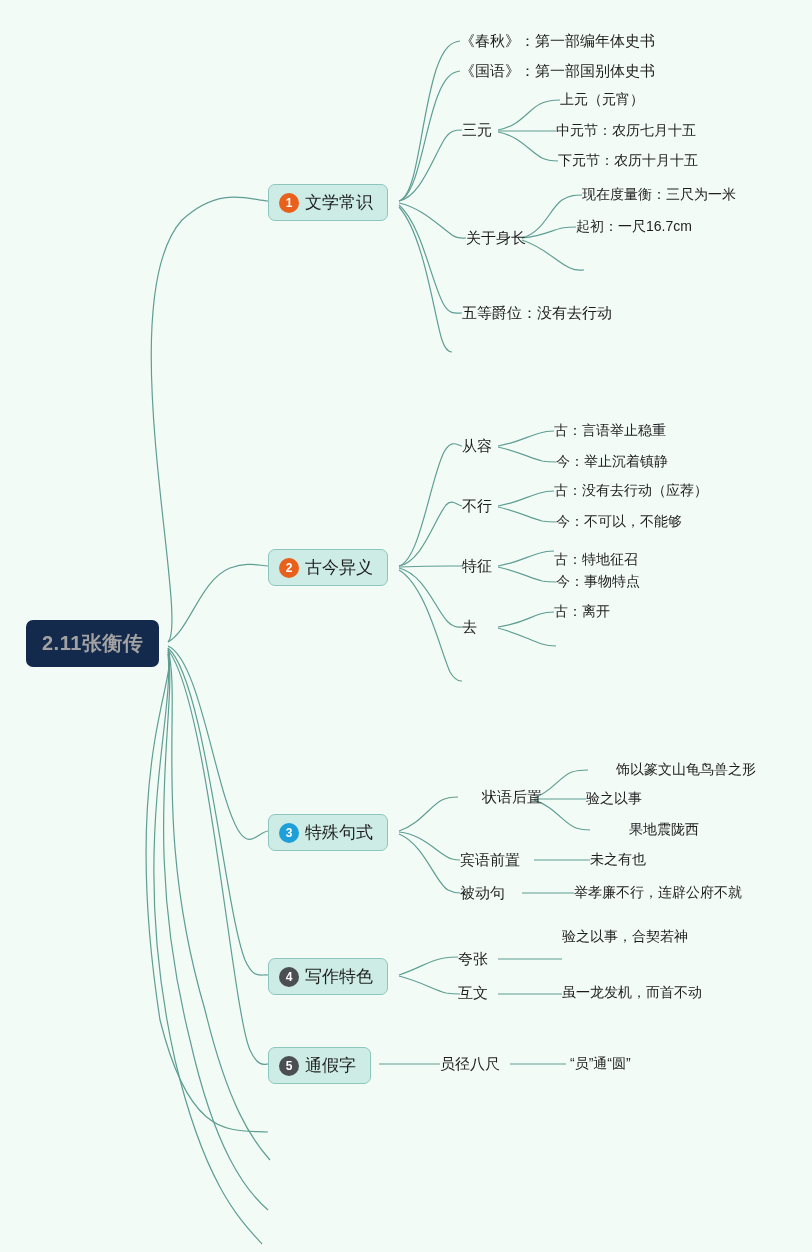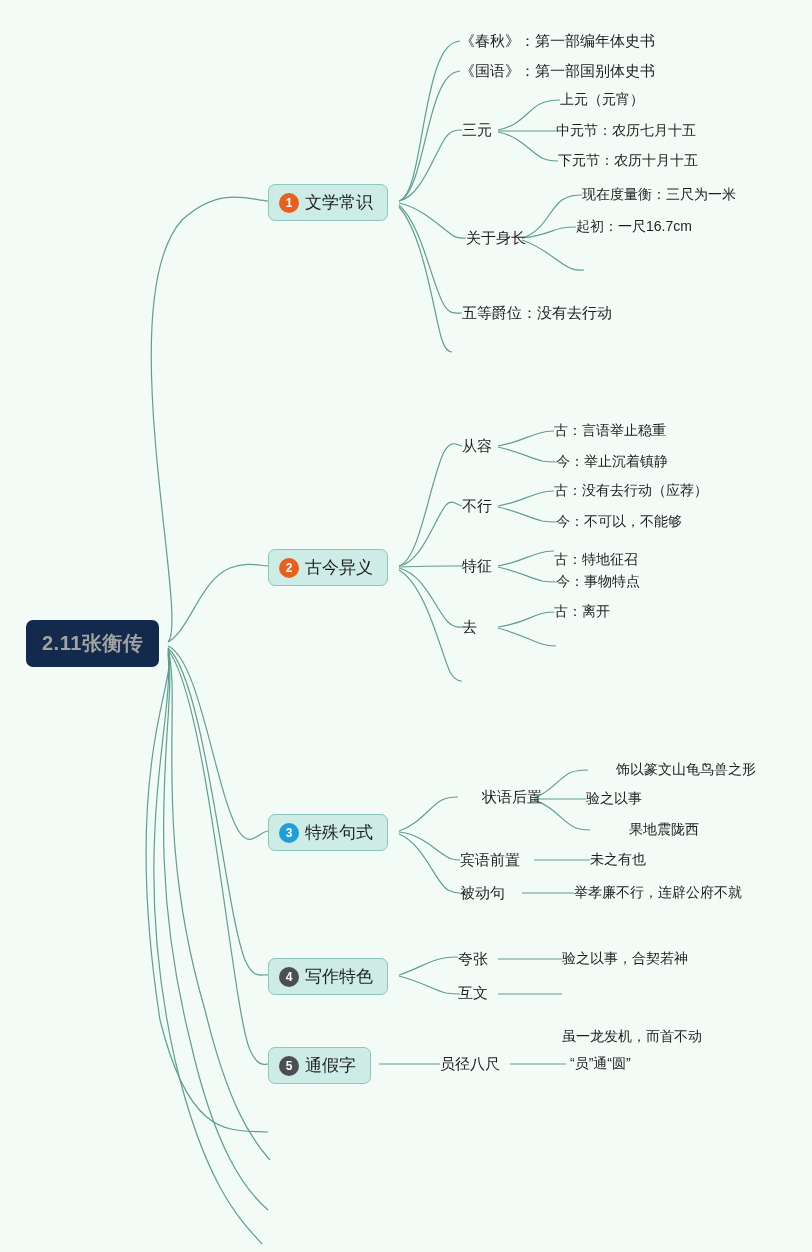--- a/index.html
+++ b/index.html
@@ -205,22 +205,22 @@
   <div class="node leaf-node l3" style="left:590px; top:851px;">未之有也</div>
   <div class="node leaf-node l3" style="left:574px; top:884px;">举孝廉不行，连辟公府不就</div>
 
   <div class="node branch-node" style="left:268px; top:958px;">
     <span class="badge" style="background:#4b4f52">4</span>
     <span>写作特色</span>
   </div>
 
   <div class="node leaf-node l2" style="left:458px; top:950px;">夸张</div>
   <div class="node leaf-node l2" style="left:458px; top:984px;">互文</div>
-  <div class="node leaf-node l3" style="left:562px; top:950px;text-align:right;">验之以事，合契若神</div>
-  <div class="node leaf-node l3" style="left:562px; top:984px;margin-top:44px;">虽一龙发机，而首不动</div>
+  <div class="node leaf-node l3" style="left:562px; top:928px;text-align:right;">验之以事，合契若神</div>
+  <div class="node leaf-node l3" style="left:562px; top:984px;">虽一龙发机，而首不动</div>
 
   <div class="node branch-node" style="left:268px; top:1047px;">
     <span class="badge" style="background:#4b4f52">5</span>
     <span>通假字</span>
   </div>
 
   <div class="node leaf-node l2" style="left:440px; top:1055px;">员径八尺</div>
   <div class="node leaf-node l3" style="left:570px; top:1055px;">“员”通“圆”</div>
 
 </div>

